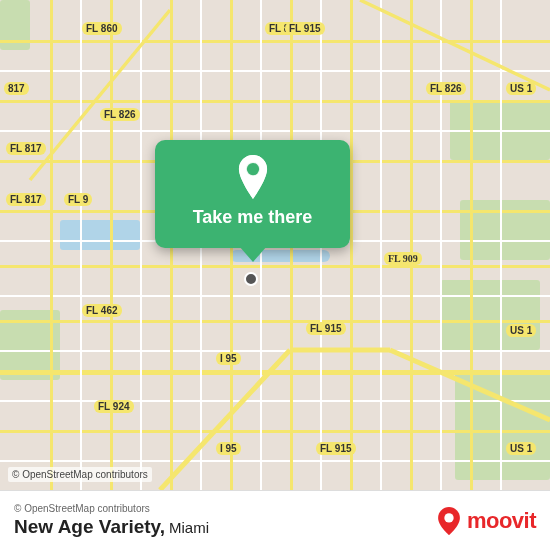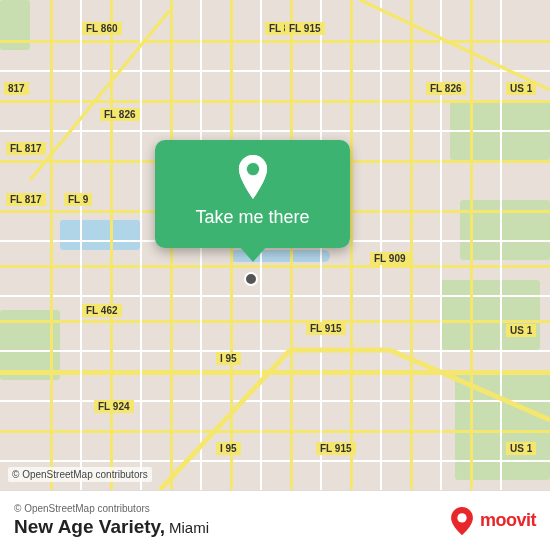--- a/index.html
+++ b/index.html
@@ -47,21 +47,21 @@
     .blue-area {
       position: absolute;
       background: #b0d4e8;
       border-radius: 3px;
     }
 
     
     .map-label {
       position: absolute;
       background: #f5e66e;
-      border-radius: 0;
+      border-radius: 6px;
       padding: 1px 4px;
       font-size: 10px;
       font-weight: bold;
       color: #333;
       white-space: nowrap;
     }
 
     
     #popup {
       position: absolute;
@@ -93,21 +93,21 @@
 
     .pin-icon {
       width: 44px;
       height: 44px;
       margin-bottom: 8px;
     }
 
     .popup-label {
       color: #fff;
       font-size: 18px;
-      font-weight: normal;
+      font-weight: bold;
       text-align: center;
     }
 
     
     #bottom-bar {
       width: 550px;
       height: 60px;
       background: #fff;
       border-top: 1px solid #ddd;
       display: flex;
@@ -121,21 +121,21 @@
       align-items: center;
       gap: 4px;
     }
 
     .moovit-pin {
       width: 28px;
       height: 28px;
     }
 
     .moovit-text {
-      font-size: 18px;
+      font-size: 22px;
       font-weight: bold;
       color: #e8272a;
       letter-spacing: -0.5px;
     }
 
     
     .map-pin {
       position: absolute;
       top: 272px;
       left: 244px;
@@ -211,21 +211,21 @@
   <div class="map-label" style="top:22px; left:82px;">FL 860</div>
   <div class="map-label" style="top:22px; left:265px;">FL 860</div>
   <div class="map-label" style="top:22px; left:286px;"></div>
   <div class="map-label" style="top:82px; left:4px;text-align:right;">817</div>
   <div class="map-label" style="top:108px; left:100px;">FL 826</div>
   <div class="map-label" style="top:82px; left:426px;">FL 826</div>
   <div class="map-label" style="top:82px; left:506px;">US 1</div>
   <div class="map-label" style="top:142px; left:6px;">FL 817</div>
   <div class="map-label" style="top:193px; left:6px;">FL 817</div>
   <div class="map-label" style="top:193px; left:64px;">FL 9</div>
-  <div class="map-label" style="top:252px; left:370px;">FL 909</div>
+  <div class="map-label" style="top:252px; left:384px;font-family:Liberation Serif, serif;">FL 909</div>
   <div class="map-label" style="top:304px; left:82px;">FL 462</div>
   <div class="map-label" style="top:22px; left:285px;">FL 915</div>
   <div class="map-label" style="top:352px; left:216px;">I 95</div>
   <div class="map-label" style="top:322px; left:306px;">FL 915</div>
   <div class="map-label" style="top:400px; left:94px;">FL 924</div>
   <div class="map-label" style="top:442px; left:216px;">I 95</div>
   <div class="map-label" style="top:442px; left:316px;">FL 915</div>
   <div class="map-label" style="top:324px; left:506px;">US 1</div>
   <div class="map-label" style="top:442px; left:506px;">US 1</div>
 

